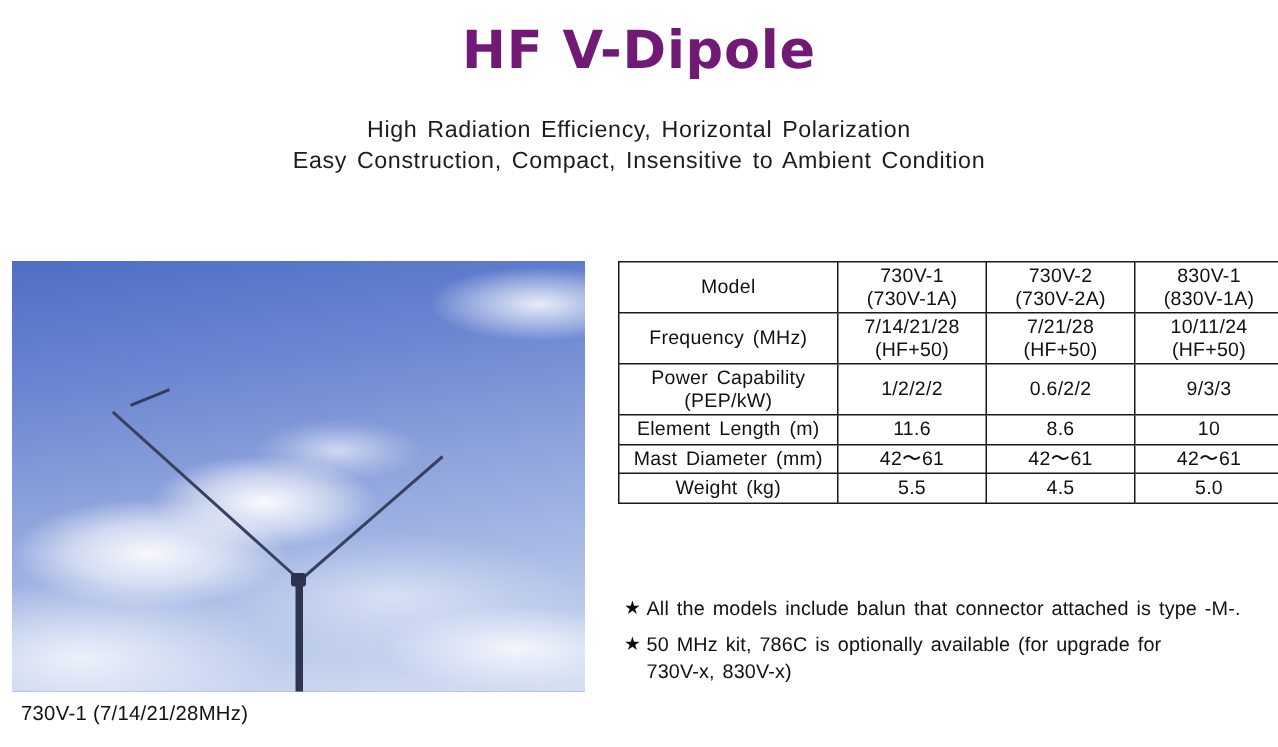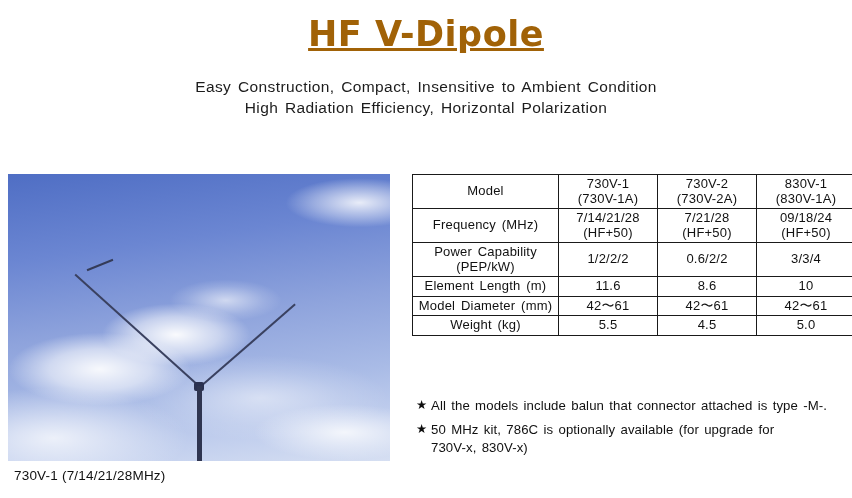--- a/index.html
+++ b/index.html
@@ -21,23 +21,22 @@
 
   
   .title {
     position: absolute;
     left: 0; top: 14px;
     width: 852px;
     text-align: center;
     font-size: 35px;
     font-weight: bold;
     letter-spacing: 0.5px;
-    color: #a16207;
+    color: #701a75;
     font-family: "DejaVu Sans", sans-serif;
-    text-decoration: underline;
   }
   .subtitle {
     position: absolute;
     left: 0; top: 76px;
     width: 852px;
     text-align: center;
     font-size: 15.5px;
     line-height: 21px;
     color: #1c1c1c;
     letter-spacing: 0.4px;
@@ -163,22 +162,22 @@
   .note .l2 { display: block; }
 </style>
 </head>
 <body>
 
 <div id="page">
 
   <div class="title">HF V-Dipole</div>
 
   <div class="subtitle">
+    <div>High  Radiation  Efficiency,  Horizontal  Polarization</div>
     <div>Easy  Construction,  Compact,  Insensitive  to  Ambient  Condition</div>
-    <div>High  Radiation  Efficiency,  Horizontal  Polarization</div>
   </div>
 
   <div class="photo-wrap">
     <div class="photo">
       <div class="boom-left"></div>
       <div class="boom-right"></div>
       <div class="tip-left"></div>
       <div class="hub"></div>
       <div class="mast"></div>
     </div>
@@ -210,56 +209,56 @@
         </td>
         <td class="val">
           <span class="sub">7/14/21/28</span>
           <span class="sub">(HF+50)</span>
         </td>
         <td class="val">
           <span class="sub">7/21/28</span>
           <span class="sub">(HF+50)</span>
         </td>
         <td class="val">
-          <span class="sub">09/18/24</span>
+          <span class="sub">10/11/24</span>
           <span class="sub">(HF+50)</span>
         </td>
       </tr>
       <tr>
         <td class="lbl">
           <span class="sub">Power  Capability</span>
           <span class="sub">(PEP/kW)</span>
         </td>
         <td class="val">
           <span class="sub">1/2/2/2</span>
         </td>
         <td class="val">
           <span class="sub">0.6/2/2</span>
         </td>
         <td class="val">
-          <span class="sub">3/3/4</span>
+          <span class="sub">9/3/3</span>
         </td>
       </tr>
       <tr>
         <td class="lbl">
           <span class="sub">Element  Length  (m)</span>
         </td>
         <td class="val">
           <span class="sub">11.6</span>
         </td>
         <td class="val">
           <span class="sub">8.6</span>
         </td>
         <td class="val">
           <span class="sub">10</span>
         </td>
       </tr>
       <tr>
         <td class="lbl">
-          <span class="sub">Model  Diameter  (mm)</span>
+          <span class="sub">Mast  Diameter  (mm)</span>
         </td>
         <td class="val">
           <span class="sub">42〜61</span>
         </td>
         <td class="val">
           <span class="sub">42〜61</span>
         </td>
         <td class="val">
           <span class="sub">42〜61</span>
         </td>

